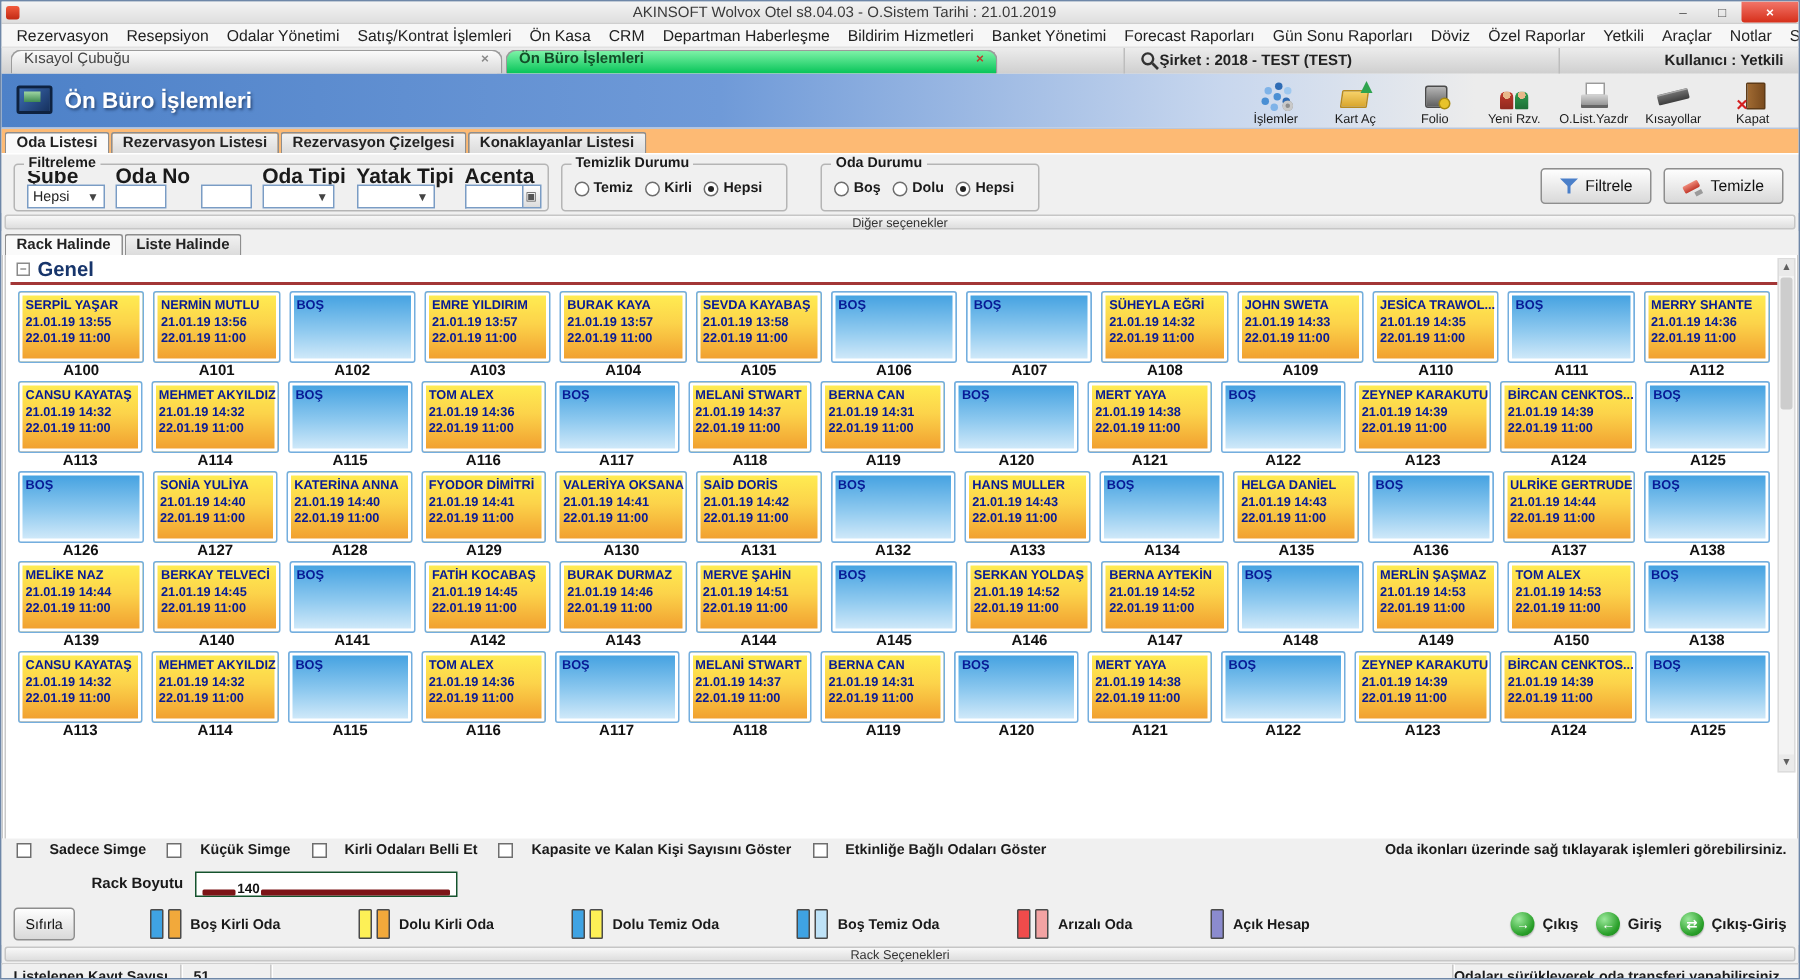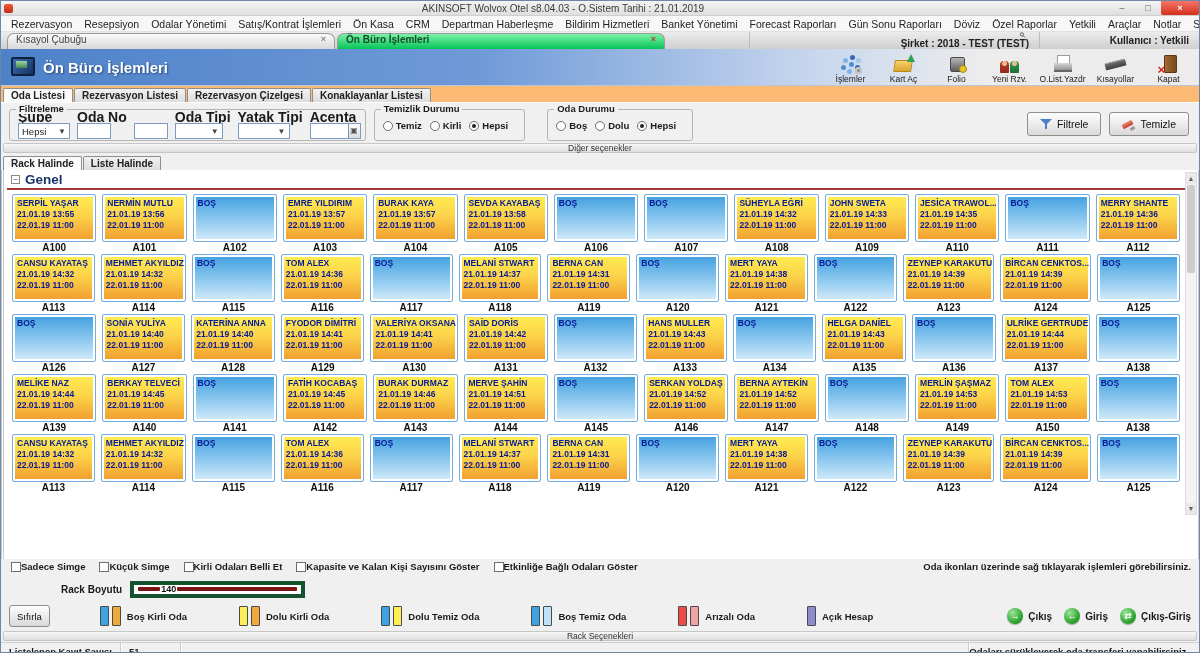--- a/index.html
+++ b/index.html
@@ -18,21 +18,21 @@
   #menubar { height:16px; background:#f7f7f7; display:flex; align-items:center; border-bottom:1px solid #e2e2e2; padding-left:4px; }
   .menu-item { font-size:10.5px; color:#222; padding:0 6px; white-space:nowrap; }
 
   
   #tabbar { height:17px; background:linear-gradient(#ececec,#cfcfcf); display:flex; align-items:flex-end; padding-left:6px; position:relative; }
   .doc-tab { width:328px; height:16px; display:flex; font-size:10px; padding:0 8px; border:1px solid #9b9b9b; border-bottom:none; border-radius:7px 7px 0 0; margin-right:2px; background:linear-gradient(#fbfbfb,#d8d8d8); color:#444; }
   .doc-tab.active { background:linear-gradient(#7df2a7,#06c458); font-weight:bold; color:#134d28; }
   .tab-close { margin-left:auto; font-size:9px; color:#8a8a8a; font-weight:bold; }
   .doc-tab.active .tab-close { color:#c03a2b; }
   .tabbar-right { margin-left:auto; display:flex; align-items:center; height:100%; font-size:10px; font-weight:bold; color:#222; }
-  .company-box { display:flex; align-items:flex-end; gap:0; padding:0 10px; height:100%; border-left:1px solid #bdbdbd; min-width:290px;flex-direction:column; }
+  .company-box { display:flex; align-items:center; gap:0; padding:0 10px; height:100%; border-left:1px solid #bdbdbd; min-width:290px; }
   .user-box { display:flex; align-items:center; padding:0 10px; height:100%; border-left:1px solid #bdbdbd; min-width:160px; justify-content:flex-end; }
 
   
   #header { height:37px; display:flex; align-items:center; background:linear-gradient(90deg,#4d81c8 0%,#6f9ad8 40%,#c8d7ee 68%,#ececec 82%,#ececec 100%); border-bottom:1px solid #b8c6dc; }
   .hdr-icon { width:24px; height:20px; margin:0 8px 0 10px; position:relative; }
   .hdr-icon::before { content:""; position:absolute; left:0; top:0; width:20px; height:15px; background:linear-gradient(135deg,#3d6db5,#16315e); border:2px solid #0e2240; border-radius:2px; }
   .hdr-icon::after { content:""; position:absolute; left:5px; top:4px; width:11px; height:7px; background:linear-gradient(#9fd6a2,#3f8a52); }
   .hdr-title { font-size:15px; font-weight:bold; color:#fff; text-shadow:1px 1px 2px #2a4a7a; white-space:nowrap; }
   #toolbar { margin-left:auto; display:flex; align-items:center; height:100%; padding-right:4px; }
   .tb-btn { width:53px; height:35px; display:flex; flex-direction:column; align-items:center; justify-content:flex-end; padding-bottom:1px; }
@@ -105,32 +105,32 @@
   .dt { font-size:8.5px; font-weight:bold; color:#071a96; white-space:nowrap; line-height:11px; }
   .num { font-size:10px; font-weight:bold; color:#111; height:12px; line-height:12px; }
   
   #vscroll { position:absolute; top:2px; right:1px; bottom:44px; width:12px; background:#f3f3f3; border:1px solid #dcdcdc; }
   .sc-arrow { height:11px; text-align:center; font-size:7px; color:#606060; line-height:11px; background:#eaeaea; }
   .sc-arrow.bottom { position:absolute; bottom:0; left:0; right:0; }
   .sc-thumb { position:absolute; top:12px; left:1px; right:1px; height:88px; background:#cdcdcd; border-radius:2px; }
 
   
   #options1 { height:15px; display:flex; align-items:center; gap:14px; padding:0 8px 0 10px; background:#f0f0f0; }
-  .chk-item { display:flex; align-items:center; gap:0; }
+  .chk-item { display:flex; align-items:center; gap:12px; }
   .chk { width:10px; height:10px; border:1px solid #6e6e6e; background:#fff; position:relative; flex:none; }
   .chk.on::after { content:""; position:absolute; left:2px; top:1px; width:5px; height:3px; border-left:2px solid #333; border-bottom:2px solid #333; transform:rotate(-48deg); }
   .chk-lbl { font-size:9.5px; font-weight:bold; color:#1a1a1a; white-space:nowrap; }
   #hint-right { margin-left:auto; font-size:9.5px; font-weight:bold; color:#1a1a1a; white-space:nowrap; }
   #options2 { height:28px; display:flex; align-items:flex-end; padding:0 8px 2px 8px; background:#f0f0f0; }
   #grupla-box { position:relative; width:358px; height:22px; border:1px solid #b5b5b5; display:flex; align-items:center; padding:2px 8px 0; }
   #grupla-title { position:absolute; top:-7px; left:4px; background:#f0f0f0; padding:0 3px; display:flex; align-items:center; gap:3px; font-size:9.5px; font-weight:bold; }
   #grupla-box .radio-item:nth-child(3) { margin-left:96px; }
   #rackboyutu-wrap { display:flex; align-items:center; margin-left:52px; gap:8px; height:22px; }
   #rackboyutu-label { font-size:10px; font-weight:bold; color:#1a1a1a; }
-  #slider-box { width:175px; height:17px; border:4px solid #14532d; background:#fff; display:flex; align-items:center; padding:0 4px; }
+  #slider-box { width:175px; height:17px; border:1px solid #14532d; background:#fff; display:flex; align-items:flex-end; padding:0 4px; }
   .sl-bar { height:4px; background:#7c1416; border-radius:1px; }
   .sl-bar.b1 { width:22px; }
   .sl-bar.b2 { flex:1; }
   #slider-value { font-size:9px; font-weight:bold; color:#111; padding:0 1px; }
 
   
   #legend-row { height:28px; display:flex; align-items:center; padding:0 8px; background:#f0f0f0; gap:10px; }
   #sifirla-btn { height:22px; padding:0 7px; font-size:9.5px; }
   .lg-item { display:flex; align-items:center; gap:3px;margin-left:40px; }
   .swatch { width:9px; height:20px; border:1px solid #4a4a4a; border-radius:1px; }

